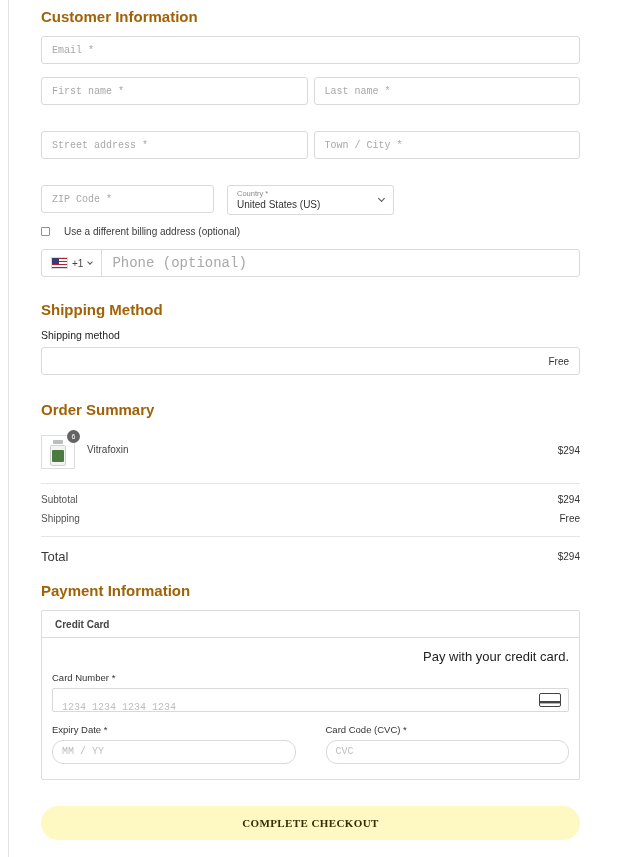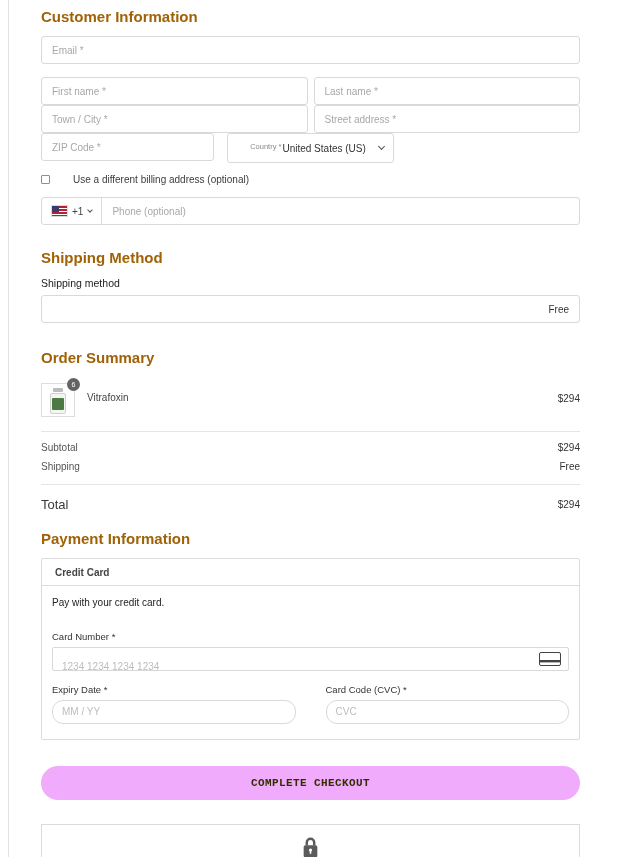--- a/index.html
+++ b/index.html
@@ -6,63 +6,63 @@
   html, body { background: #ffffff; }
   body {
     width: 618px; height: 857px; overflow: hidden;
     font-family: "Liberation Sans", sans-serif; color: #333;
   }
   .outer { margin-left: 8px; border-left: 1px solid #e2e2e2; min-height: 857px; }
   .page { padding: 6px 38px 0 32px; }
 
   .section-title { font-size: 15px; font-weight: 600; color: #a16207; margin: 2px 0 10px; line-height: 1.2; }
 
-  input { font-family: Liberation Sans, sans-serif; outline: none; }
+  input { font-family: Liberation Mono, monospace; outline: none; }
   input::placeholder { color: #a8a8a8; }
 
   .field {
     width: 100%; height: 28px; border: 1px solid #d9d9d9; border-radius: 3px;
     padding: 0 10px; font-size: 10px; color: #444; background: #fff;
   }
   .mb13 { margin-bottom: 13px; }
-  .row { display: flex; gap: 6px; margin-bottom: 0; }
+  .row { display: flex; gap: 6px; margin-bottom: 26px; }
   .half { flex: 1; }
 
   .row3 { display: flex; gap: 13px; margin-bottom: 11px; }
   .zip-col { flex: 0 0 173px; }
   .country-col { flex: 0 0 167px; }
   .state-col { flex: 1; }
 
   .select-box {
     height: 30px; border: 1px solid #d9d9d9; border-radius: 3px;
     display: flex; align-items: center; padding: 0 9px; background: #fff; cursor: pointer;
   }
-  .select-inner { display: flex; flex-direction: row; justify-content: center; gap: 1px; flex: 1; min-width: 0; }
+  .select-inner { display: flex; flex-direction: column; justify-content: center; gap: 1px; flex: 1; min-width: 0; }
   .select-label { font-size: 7.5px; color: #8a8a8a; line-height: 1.1; }
   .select-value { font-size: 10px; color: #333; line-height: 1.1; white-space: nowrap; }
   .chev {
     width: 5px; height: 5px; border-right: 1.3px solid #555; border-bottom: 1.3px solid #555;
     transform: rotate(45deg); margin-top: -3px; flex: 0 0 auto;
   }
   .chev.small { width: 4px; height: 4px; }
 
-  .checkbox-row { display: flex; align-items: center; gap: 23px; margin-bottom: 12px; cursor: pointer; }
+  .checkbox-row { display: flex; align-items: center; gap: 14px; margin-bottom: 12px; cursor: pointer; }
   .checkbox { width: 9px; height: 9px; border: 1px solid #8f8f8f; border-radius: 1px; background: #fff; flex: 0 0 auto; }
   .checkbox-label { font-size: 10px; color: #3c3c3c; }
 
   .phone-field {
     height: 28px; border: 1px solid #d9d9d9; border-radius: 3px;
     display: flex; align-items: center; padding-left: 10px; margin-bottom: 24px; background: #fff;
   }
   .phone-prefix { display: flex; align-items: center; gap: 5px; padding-right: 9px; cursor: pointer; }
   .flag { width: 15px; height: 10px; position: relative; background: repeating-linear-gradient(#b22234 0 1.5px, #fff 1.5px 3px); outline: 1px solid #dadada; }
   .flag::after { content: ""; position: absolute; top: 0; left: 0; width: 7px; height: 5.5px; background: #3c3b6e; }
   .prefix-text { font-size: 10px; color: #444; }
   .vdiv { width: 1px; align-self: stretch; background: #dcdcdc; }
-  .phone-input { border: none; flex: 1; height: 100%; padding: 0 10px; font-size: 10px; color: #444; background: transparent; }
+  .phone-input { border: none; flex: 1; height: 100%; padding: 0 10px; font-size: 14px; color: #444; background: transparent; }
 
   .label-sm { font-size: 10.5px; color: #222; margin-bottom: 6px; }
   .shipping-box {
     height: 28px; border: 1px solid #d9d9d9; border-radius: 3px;
     display: flex; align-items: center; justify-content: flex-end;
     padding: 0 10px; margin-bottom: 26px; font-size: 10px; color: #333; cursor: pointer;
   }
 
   .order-item { display: flex; align-items: flex-start; gap: 12px; padding: 6px 0 14px; }
   .thumb { width: 34px; height: 34px; border: 1px solid #ddd; position: relative; display: flex; align-items: flex-end; justify-content: center; background: #fff; }
@@ -82,34 +82,34 @@
   .summary-row .value { color: #333; }
   .subtotal-row { margin: 10px 0 8px; }
   .shipping-row { margin-bottom: 12px; }
   .total-row { display: flex; justify-content: space-between; align-items: center; padding-top: 12px; margin-bottom: 18px; }
   .total-label { font-size: 13px; color: #3a3a3a; }
   .total-value { font-size: 10px; color: #333; }
 
   .payment-box { border: 1px solid #dcdcdc; border-radius: 2px; margin-bottom: 26px; background: #fff; }
   .payment-header { height: 27px; border-bottom: 1px solid #dcdcdc; display: flex; align-items: center; padding: 0 13px; font-size: 10px; color: #444; font-weight: bold; }
   .payment-body { padding: 11px 10px 15px; }
-  .pay-instruction { font-size: 10px; color: #222; margin-bottom: 23px; }
+  .pay-instruction { font-size: 13px; color: #222; margin-bottom: 8px; text-align: right; }
   .pay-label { font-size: 9.5px; color: #333; margin-bottom: 5px; }
   .card-input-wrap { position: relative; margin-bottom: 10px; }
   .card-input { width: 100%; height: 24px; border: 1px solid #d9d9d9; border-radius: 2px; padding: 14px 32px 0 9px; font-size: 10px; color: #444; }
   .card-input::placeholder { color: #bdbdbd; }
   .card-icon { position: absolute; right: 8px; top: 5px; line-height: 0; }
   .pay-cols { display: flex; gap: 30px; }
   .pay-col { flex: 1; }
   .pay-input { width: 100%; height: 24px; border: 1px solid #d9d9d9; border-radius: 11px; padding: 0 9px; font-size: 10px; color: #444; }
   .pay-input::placeholder { color: #bdbdbd; }
 
   .checkout-btn {
     display: block; width: 100%; height: 34px; border: none; border-radius: 17px;
-    background: #f0abfc; font-family: Liberation Mono, monospace; font-weight: bold; font-size: 11px;
+    background: #fef9c3; font-family: Liberation Serif, serif; font-weight: bold; font-size: 11px;
     color: #332d00; letter-spacing: 0.4px; margin-bottom: 24px; cursor: pointer;
   }
 
   .secure-box { border: 1px solid #dcdcdc; height: 48px; display: flex; align-items: center; justify-content: center; gap: 9px; }
   .secure-text { display: flex; flex-direction: column; }
   .secure-title { font-size: 12px; font-weight: bold; color: #4c4c4c; letter-spacing: 0.4px; }
   .secure-subtitle { font-size: 6.5px; color: #9c9c9c; letter-spacing: 0.3px; }
 </style>
 </head>
 <body>
@@ -121,22 +121,22 @@
       <h2 class="section-title">Customer Information</h2>
 
       <input class="field mb13" type="text" placeholder="Email *" style="">
 
       <div class="row">
         <input class="field half" type="text" placeholder="First name *" style="">
         <input class="field half" type="text" placeholder="Last name *" style="">
       </div>
 
       <div class="row">
+        <input class="field half" type="text" placeholder="Street address *" style="">
         <input class="field half" type="text" placeholder="Town / City *" style="">
-        <input class="field half" type="text" placeholder="Street address *" style="">
       </div>
 
       <div class="row3">
         <div class="zip-col">
           <input class="field" type="text" placeholder="ZIP Code *" style="">
         </div>
         <div class="country-col">
           <div class="select-box">
             <div class="select-inner">
               <span class="select-label">Country *</span>

